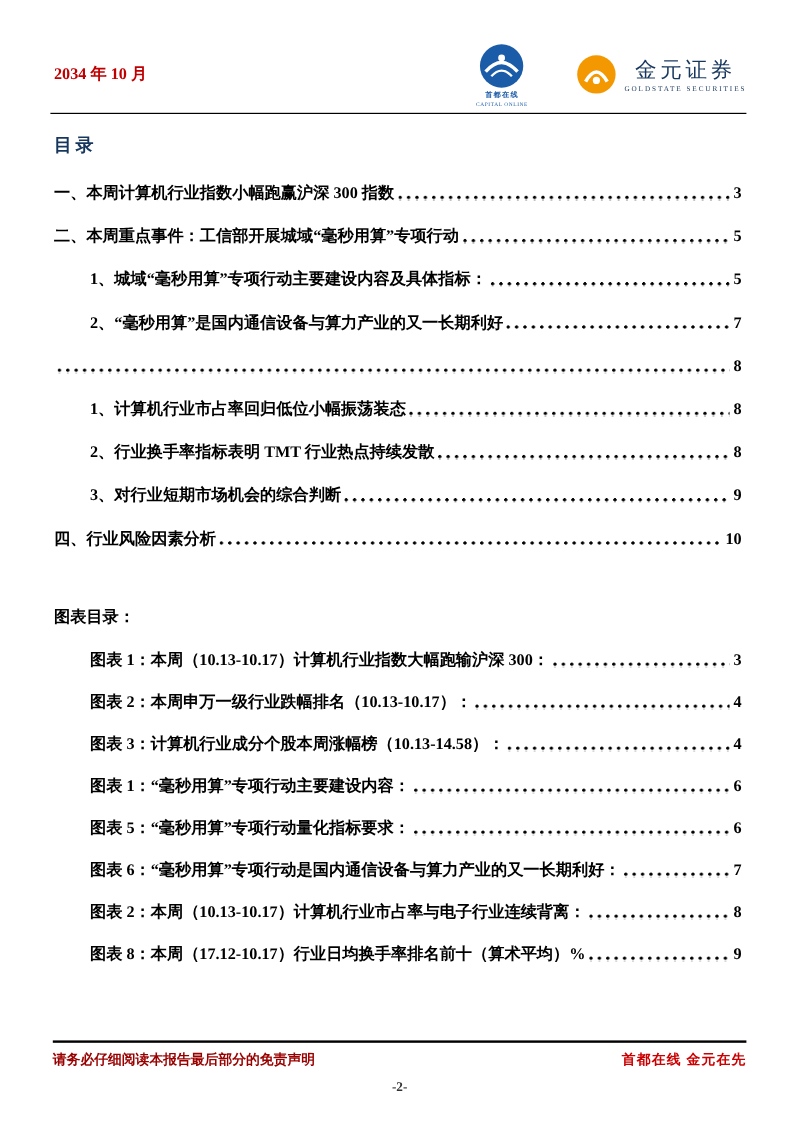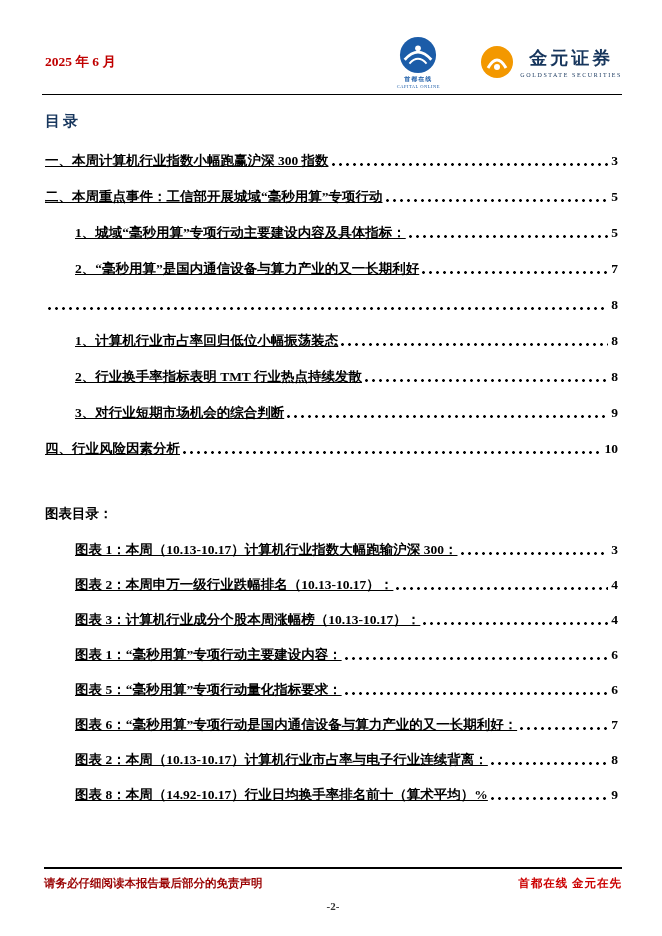--- a/index.html
+++ b/index.html
@@ -26,21 +26,21 @@
     color: #C00000;
     font-weight: bold;
     font-size: 13.5px;
   }
   .logos { display: flex; align-items: center; gap: 16px; }
   .logo-left { display: flex; flex-direction: column; align-items: center; width: 92px; }
   .logo-left-line1 { color: #1B5CA8; font-size: 6px; font-weight: bold; letter-spacing: 1px; margin-top: 1px; white-space: nowrap; }
   .logo-left-line2 { color: #1B5CA8; font-size: 4.5px; letter-spacing: 0.5px; white-space: nowrap; }
   .logo-right { display: flex; align-items: center; gap: 6px; }
   .logo-right-col { display: flex; flex-direction: column; align-items: center; }
-  .logo-right-name { color: #17365D; font-size: 18px; font-weight: bold; letter-spacing: 3px; white-space: nowrap; }
+  .logo-right-name { color: #17365D; font-size: 18px; font-weight: normal; letter-spacing: 3px; white-space: nowrap; }
   .logo-right-sub { color: #17365D; font-size: 6px; letter-spacing: 1.6px; margin-top: 2px; white-space: nowrap; }
 
   .rule-top {
     position: absolute;
     top: 94px; left: 42px; right: 40px;
     border-top: 1.5px solid #000;
   }
 
   
   .main {
@@ -57,21 +57,21 @@
   .toc-row {
     display: flex;
     align-items: flex-end;
     font-size: 13.5px;
     font-weight: bold;
     color: #000;
     line-height: 20px;
     margin-bottom: 16px;
   }
   .toc-row.indent { padding-left: 30px; justify-content: flex-end; }
-  .toc-text { white-space: nowrap; text-decoration: underline; }
+  .toc-text { white-space: nowrap; }
   .dots {
     flex: 1 1 auto;
     min-width: 8px;
     height: 4px;
     align-self: flex-end;
     margin: 0 3px 4px 3px;
     background-image: radial-gradient(circle at 1.5px 1.5px, #000 1.15px, transparent 1.6px);
     background-size: 7px 4px;
     background-repeat: repeat-x;
   }
@@ -107,21 +107,21 @@
     font-weight: bold;
     color: #333;
   }
 </style>
 </head>
 <body>
 
 <div class="page">
 
   <div class="header">
-    <div class="date">2025 年 6 月</div>
+    <div class="date">2034 年 10 月</div>
     <div class="logos">
       <div class="logo-left">
         <svg width="38" height="38" viewBox="0 0 40 40">
           <circle cx="20" cy="20" r="19" fill="#1B5CA8"></circle>
           <path d="M6 25 Q20 9 34 25" stroke="#ffffff" stroke-width="3" fill="none"></path>
           <path d="M11 29 Q20 19 29 29" stroke="#ffffff" stroke-width="2" fill="none"></path>
           <circle cx="20" cy="13" r="3" fill="#ffffff"></circle>
         </svg>
         <div class="logo-left-line1">首都在线</div>
         <div class="logo-left-line2">CAPITAL ONLINE</div>
@@ -197,21 +197,21 @@
           <span class="toc-text">图表 1：本周（10.13-10.17）计算机行业指数大幅跑输沪深 300：</span>
           <span class="dots"></span>
           <span class="pagenum">3</span>
         </div>
         <div class="toc-row indent">
           <span class="toc-text">图表 2：本周申万一级行业跌幅排名（10.13-10.17）：</span>
           <span class="dots"></span>
           <span class="pagenum">4</span>
         </div>
         <div class="toc-row indent">
-          <span class="toc-text">图表 3：计算机行业成分个股本周涨幅榜（10.13-10.17）：</span>
+          <span class="toc-text">图表 3：计算机行业成分个股本周涨幅榜（10.13-14.58）：</span>
           <span class="dots"></span>
           <span class="pagenum">4</span>
         </div>
         <div class="toc-row indent">
           <span class="toc-text">图表 1：“毫秒用算”专项行动主要建设内容：</span>
           <span class="dots"></span>
           <span class="pagenum">6</span>
         </div>
         <div class="toc-row indent">
           <span class="toc-text">图表 5：“毫秒用算”专项行动量化指标要求：</span>
@@ -222,21 +222,21 @@
           <span class="toc-text">图表 6：“毫秒用算”专项行动是国内通信设备与算力产业的又一长期利好：</span>
           <span class="dots"></span>
           <span class="pagenum">7</span>
         </div>
         <div class="toc-row indent">
           <span class="toc-text">图表 2：本周（10.13-10.17）计算机行业市占率与电子行业连续背离：</span>
           <span class="dots"></span>
           <span class="pagenum">8</span>
         </div>
         <div class="toc-row indent">
-          <span class="toc-text">图表 8：本周（14.92-10.17）行业日均换手率排名前十（算术平均）%</span>
+          <span class="toc-text">图表 8：本周（17.12-10.17）行业日均换手率排名前十（算术平均）%</span>
           <span class="dots"></span>
           <span class="pagenum">9</span>
         </div>
       </div>
   </div>
 
   <div class="footer">
     <div class="rule-bottom"></div>
     <div class="footer-row">
       <span class="disclaimer">请务必仔细阅读本报告最后部分的免责声明</span>

